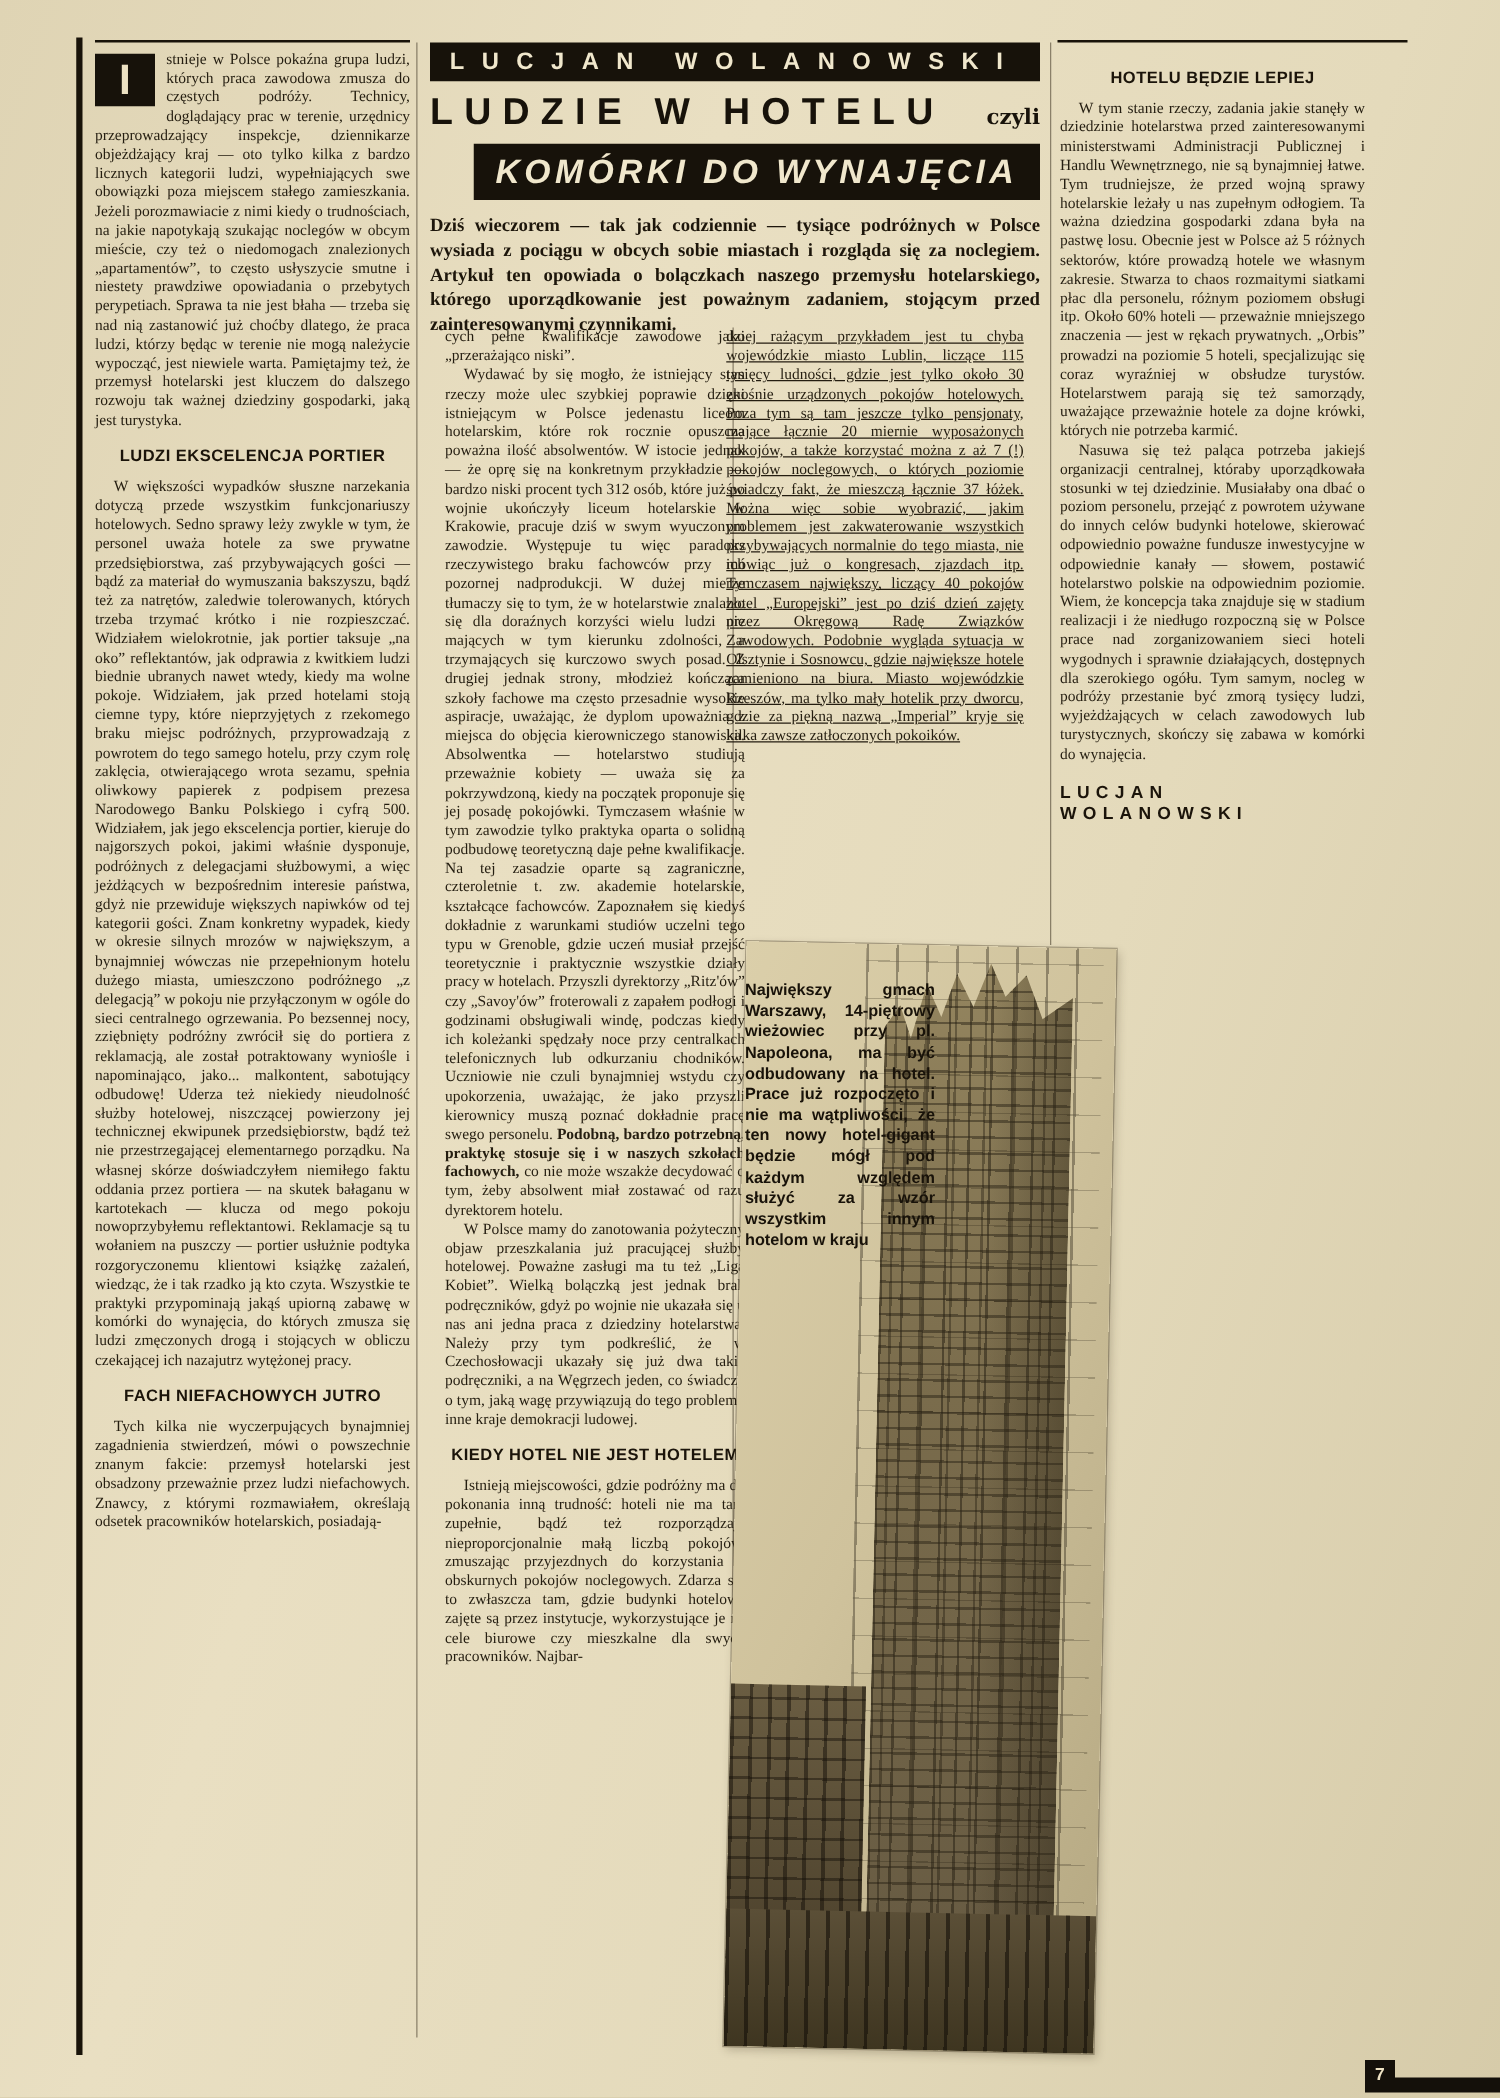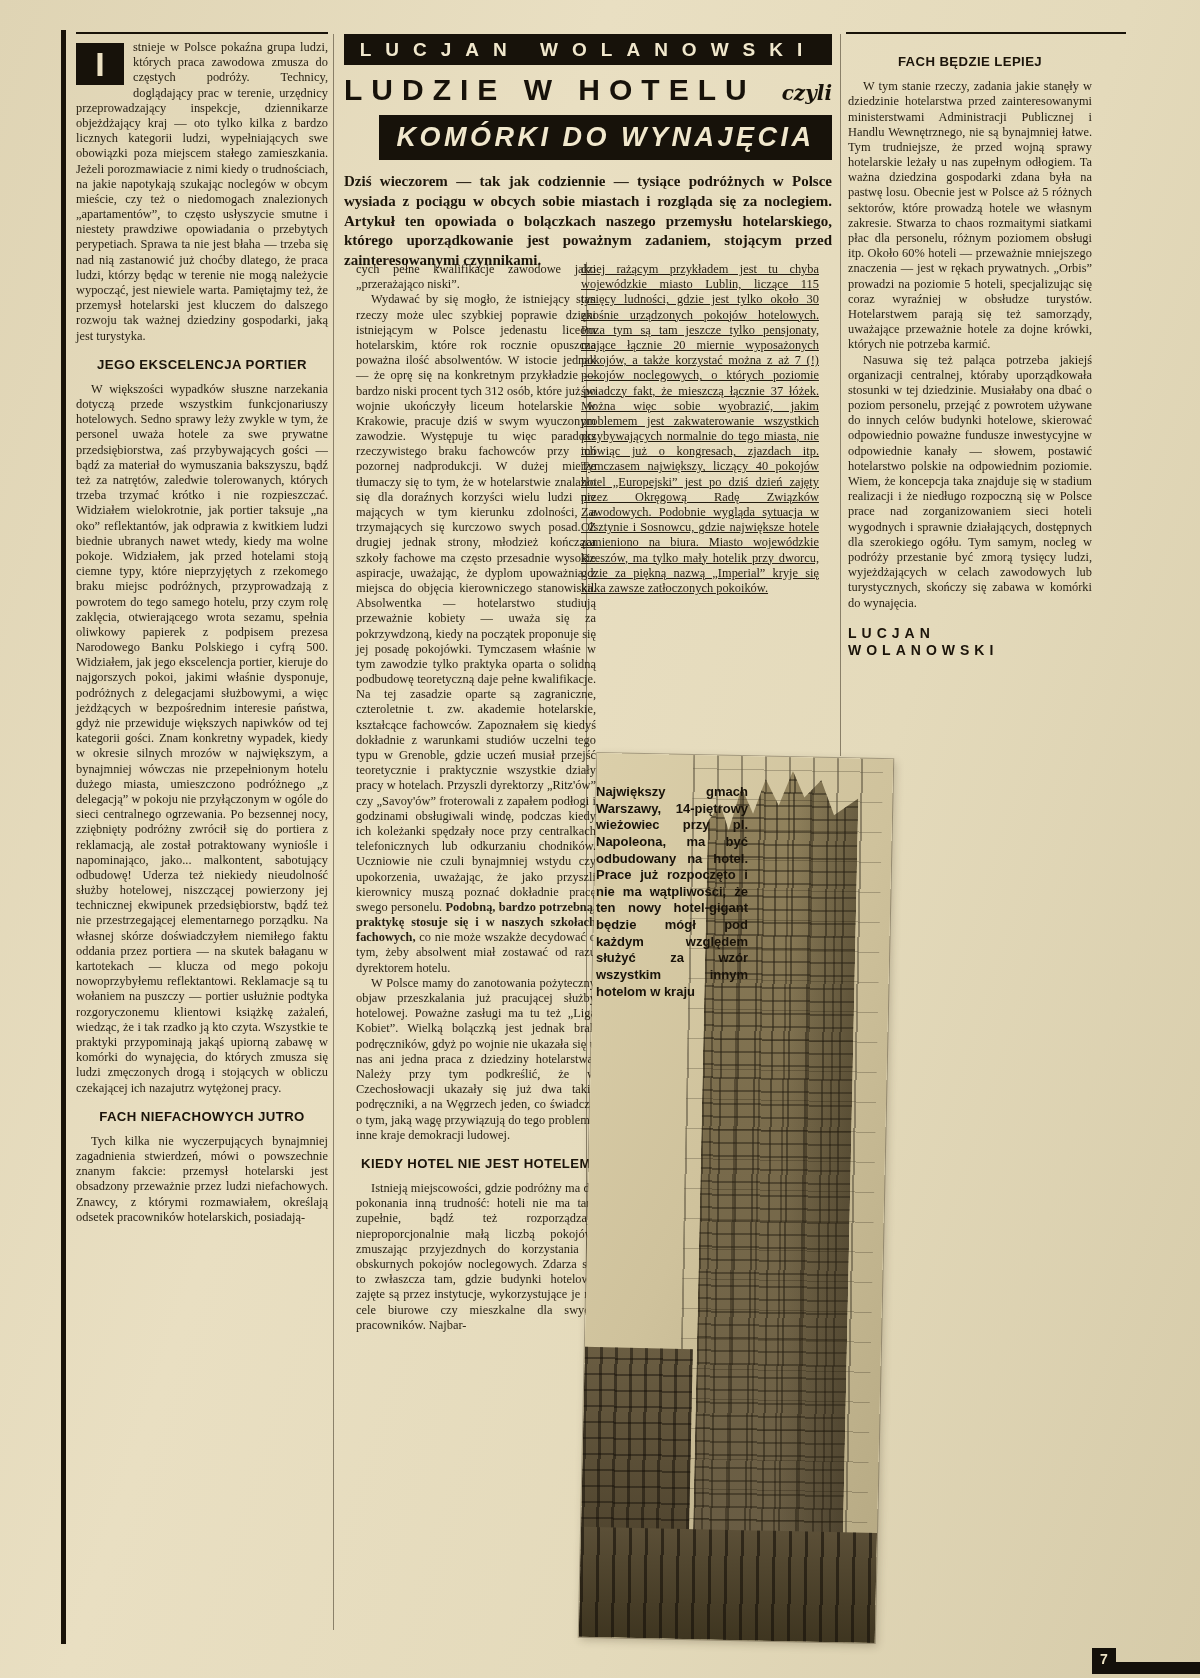--- a/index.html
+++ b/index.html
@@ -37,21 +37,21 @@
            color:#ece1c2;font:700 34px/42px "Liberation Sans",sans-serif;text-align:center;}
 
   
   .art-header{position:absolute;left:344px;top:34px;width:488px;}
   .byline-bar{background:#17120a;color:#f0e7cc;font-family:"Liberation Sans",sans-serif;
               font-weight:700;font-size:19px;line-height:19px;padding:6px 0;
               letter-spacing:14px;text-align:center;}
   .title-row{display:flex;justify-content:space-between;align-items:baseline;margin-top:8px;}
   .title{font-family:"Liberation Sans",sans-serif;font-weight:700;font-size:30px;
          letter-spacing:9px;color:#17120a;white-space:nowrap;}
-  .czyli{font-family:"DejaVu Serif",serif;font-style:italic;font-weight:700;font-size:20px;color:#17120a;}
+  .czyli{font-family:"DejaVu Serif",serif;font-weight:700;font-size:17px;color:#17120a;}
   .banner{margin-top:8px;background:#17120a;color:#f0e7cc;font-family:"Liberation Sans",sans-serif;
           font-weight:700;font-style:italic;font-size:27px;letter-spacing:3.5px;
           text-align:center;padding:7px 0;margin-left:35px;}
   .lede{margin:12px 0 0;font-weight:700;font-size:15px;line-height:1.32;text-align:justify;color:#1d160b;}
 
   
   .photo{position:absolute;left:588px;top:756px;width:296px;height:884px;margin:0;
          transform:rotate(1.2deg);overflow:hidden;
          background:linear-gradient(115deg,#dbcfaa 0%,#cfc29c 45%,#b4a781 100%);
          box-shadow:0 0 0 1px rgba(60,50,30,0.35), 2px 3px 8px rgba(50,40,20,0.25);}
@@ -91,21 +91,21 @@
 
   <div class="rule-left"></div>
   <div class="rule-top rule-top-1"></div>
   <div class="rule-top rule-top-2"></div>
   <div class="rule-v rule-v-a"></div>
   <div class="rule-v rule-v-b"></div>
   <div class="rule-v rule-v-c"></div>
 
   <section class="col col1">
     <p class="noindent"><span class="dropcap">I</span><span>stnieje w Polsce pokaźna grupa ludzi, których praca zawodowa zmusza do częstych podróży. Technicy, doglądający prac w terenie, urzędnicy przeprowadzający inspekcje, dziennikarze objeżdżający kraj — oto tylko kilka z bardzo licznych kategorii ludzi, wypełniających swe obowiązki poza miejscem stałego zamieszkania. Jeżeli porozmawiacie z nimi kiedy o trudnościach, na jakie napotykają szukając noclegów w obcym mieście, czy też o niedomogach znalezionych „apartamentów”, to często usłyszycie smutne i niestety prawdziwe opowiadania o przebytych perypetiach. Sprawa ta nie jest błaha — trzeba się nad nią zastanowić już choćby dlatego, że praca ludzi, którzy będąc w terenie nie mogą należycie wypocząć, jest niewiele warta. Pamiętajmy też, że przemysł hotelarski jest kluczem do dalszego rozwoju tak ważnej dziedziny gospodarki, jaką jest turystyka.</span></p>
-    <h3 class="subhead">JEGO EKSCELENCJA PORTIER</h3>
+    <h3 class="subhead">LUDZI EKSCELENCJA PORTIER</h3>
     <p>W większości wypadków słuszne narzekania dotyczą przede wszystkim funkcjonariuszy hotelowych. Sedno sprawy leży zwykle w tym, że personel uważa hotele za swe prywatne przedsiębiorstwa, zaś przybywających gości — bądź za materiał do wymuszania bakszyszu, bądź też za natrętów, zaledwie tolerowanych, których trzeba trzymać krótko i nie rozpieszczać. Widziałem wielokrotnie, jak portier taksuje „na oko” reflektantów, jak odprawia z kwitkiem ludzi biednie ubranych nawet wtedy, kiedy ma wolne pokoje. Widziałem, jak przed hotelami stoją ciemne typy, które nieprzyjętych z rzekomego braku miejsc podróżnych, przyprowadzają z powrotem do tego samego hotelu, przy czym rolę zaklęcia, otwierającego wrota sezamu, spełnia oliwkowy papierek z podpisem prezesa Narodowego Banku Polskiego i cyfrą 500. Widziałem, jak jego ekscelencja portier, kieruje do najgorszych pokoi, jakimi właśnie dysponuje, podróżnych z delegacjami służbowymi, a więc jeżdżących w bezpośrednim interesie państwa, gdyż nie przewiduje większych napiwków od tej kategorii gości. Znam konkretny wypadek, kiedy w okresie silnych mrozów w największym, a bynajmniej wówczas nie przepełnionym hotelu dużego miasta, umieszczono podróżnego „z delegacją” w pokoju nie przyłączonym w ogóle do sieci centralnego ogrzewania. Po bezsennej nocy, zziębnięty podróżny zwrócił się do portiera z reklamacją, ale został potraktowany wyniośle i napominająco, jako... malkontent, sabotujący odbudowę! Uderza też niekiedy nieudolność służby hotelowej, niszczącej powierzony jej technicznej ekwipunek przedsiębiorstw, bądź też nie przestrzegającej elementarnego porządku. Na własnej skórze doświadczyłem niemiłego faktu oddania przez portiera — na skutek bałaganu w kartotekach — klucza od mego pokoju nowoprzybyłemu reflektantowi. Reklamacje są tu wołaniem na puszczy — portier usłużnie podtyka rozgoryczonemu klientowi książkę zażaleń, wiedząc, że i tak rzadko ją kto czyta. Wszystkie te praktyki przypominają jakąś upiorną zabawę w komórki do wynajęcia, do których zmusza się ludzi zmęczonych drogą i stojących w obliczu czekającej ich nazajutrz wytężonej pracy.</p>
     <h3 class="subhead">FACH NIEFACHOWYCH JUTRO</h3>
     <p>Tych kilka nie wyczerpujących bynajmniej zagadnienia stwierdzeń, mówi o powszechnie znanym fakcie: przemysł hotelarski jest obsadzony przeważnie przez ludzi niefachowych. Znawcy, z którymi rozmawiałem, określają odsetek pracowników hotelarskich, posiadają-</p>
   </section>
 
   <header class="art-header">
     <div class="byline-bar">LUCJAN WOLANOWSKI</div>
     <div class="title-row">
       <span class="title">LUDZIE W HOTELU</span>
       <span class="czyli">czyli</span>
@@ -120,21 +120,21 @@
     <p>W Polsce mamy do zanotowania pożyteczny objaw przeszkalania już pracującej służby hotelowej. Poważne zasługi ma tu też „Liga Kobiet”. Wielką bolączką jest jednak brak podręczników, gdyż po wojnie nie ukazała się u nas ani jedna praca z dziedziny hotelarstwa. Należy przy tym podkreślić, że w Czechosłowacji ukazały się już dwa takie podręczniki, a na Węgrzech jeden, co świadczy o tym, jaką wagę przywiązują do tego problemu inne kraje demokracji ludowej.</p>
     <h3 class="subhead">KIEDY HOTEL NIE JEST HOTELEM</h3>
     <p>Istnieją miejscowości, gdzie podróżny ma do pokonania inną trudność: hoteli nie ma tam zupełnie, bądź też rozporządzają nieproporcjonalnie małą liczbą pokojów, zmuszając przyjezdnych do korzystania z obskurnych pokojów noclegowych. Zdarza się to zwłaszcza tam, gdzie budynki hotelowe zajęte są przez instytucje, wykorzystujące je na cele biurowe czy mieszkalne dla swych pracowników. Najbar-</p>
   </section>
 
   <section class="col col3">
     <p class="noindent">dziej rażącym przykładem jest tu chyba wojewódzkie miasto Lublin, liczące 115 tysięcy ludności, gdzie jest tylko około 30 znośnie urządzonych pokojów hotelowych. Poza tym są tam jeszcze tylko pensjonaty, mające łącznie 20 miernie wyposażonych pokojów, a także korzystać można z aż 7 (!) pokojów noclegowych, o których poziomie świadczy fakt, że mieszczą łącznie 37 łóżek. Można więc sobie wyobrazić, jakim problemem jest zakwaterowanie wszystkich przybywających normalnie do tego miasta, nie mówiąc już o kongresach, zjazdach itp. Tymczasem największy, liczący 40 pokojów hotel „Europejski” jest po dziś dzień zajęty przez Okręgową Radę Związków Zawodowych. Podobnie wygląda sytuacja w Olsztynie i Sosnowcu, gdzie największe hotele zamieniono na biura. Miasto wojewódzkie Rzeszów, ma tylko mały hotelik przy dworcu, gdzie za piękną nazwą „Imperial” kryje się kilka zawsze zatłoczonych pokoików.</p>
   </section>
 
   <section class="col col4">
-    <h3 class="subhead subhead-right">FACH BĘDZIE LEPIEJ</h3>
+    <h3 class="subhead subhead-right">HOTELU BĘDZIE LEPIEJ</h3>
     <p>W tym stanie rzeczy, zadania jakie stanęły w dziedzinie hotelarstwa przed zainteresowanymi ministerstwami Administracji Publicznej i Handlu Wewnętrznego, nie są bynajmniej łatwe. Tym trudniejsze, że przed wojną sprawy hotelarskie leżały u nas zupełnym odłogiem. Ta ważna dziedzina gospodarki zdana była na pastwę losu. Obecnie jest w Polsce aż 5 różnych sektorów, które prowadzą hotele we własnym zakresie. Stwarza to chaos rozmaitymi siatkami płac dla personelu, różnym poziomem obsługi itp. Około 60% hoteli — przeważnie mniejszego znaczenia — jest w rękach prywatnych. „Orbis” prowadzi na poziomie 5 hoteli, specjalizując się coraz wyraźniej w obsłudze turystów. Hotelarstwem parają się też samorządy, uważające przeważnie hotele za dojne krówki, których nie potrzeba karmić.</p>
     <p>Nasuwa się też paląca potrzeba jakiejś organizacji centralnej, któraby uporządkowała stosunki w tej dziedzinie. Musiałaby ona dbać o poziom personelu, przejąć z powrotem używane do innych celów budynki hotelowe, skierować odpowiednio poważne fundusze inwestycyjne w odpowiednie kanały — słowem, postawić hotelarstwo polskie na odpowiednim poziomie. Wiem, że koncepcja taka znajduje się w stadium realizacji i że niedługo rozpoczną się w Polsce prace nad zorganizowaniem sieci hoteli wygodnych i sprawnie działających, dostępnych dla szerokiego ogółu. Tym samym, nocleg w podróży przestanie być zmorą tysięcy ludzi, wyjeżdżających w celach zawodowych lub turystycznych, skończy się zabawa w komórki do wynajęcia.</p>
     <div class="signature">LUCJAN WOLANOWSKI</div>
   </section>
 
   <figure class="photo">
     <div class="tower"></div>
     <div class="scaffold"></div>
     <div class="midrise"></div>
     <div class="lowrise"></div>

